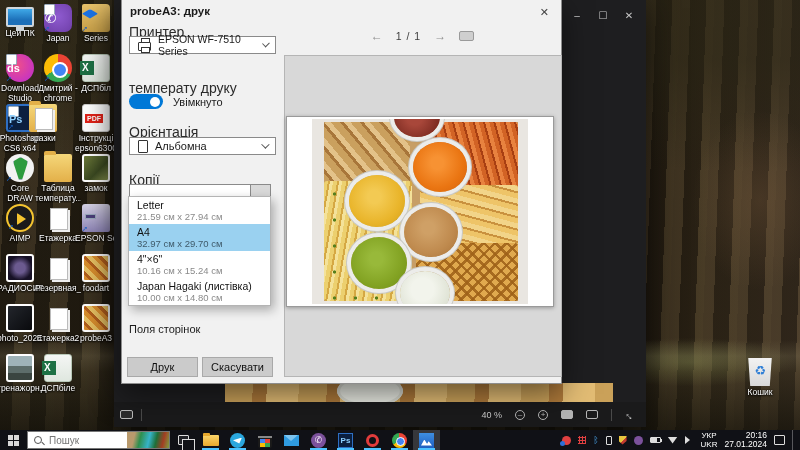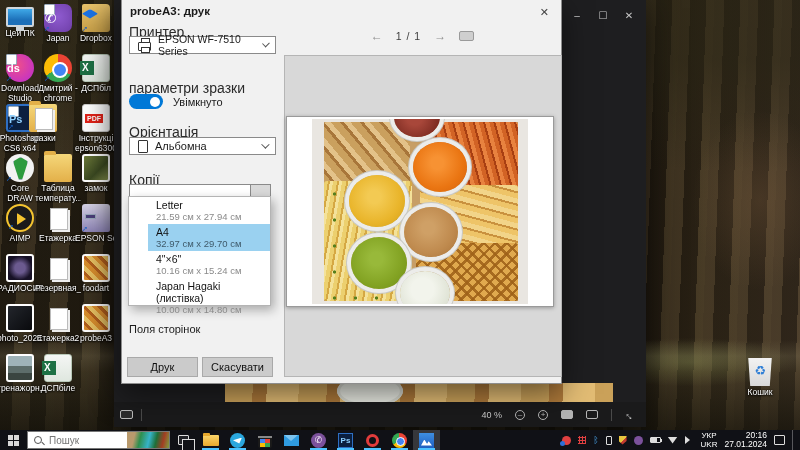--- a/index.html
+++ b/index.html
@@ -86,21 +86,21 @@
   .printer-ic{width:15px;height:9px;border:1.3px solid #333;border-radius:1px;position:relative;margin-top:3px;}
   .printer-ic::before{content:"";position:absolute;left:2px;width:7px;height:4px;top:-5px;border:1.3px solid #333;border-bottom:none;}
   .printer-ic::after{content:"";position:absolute;left:2px;width:7px;height:4px;bottom:-3px;background:#fff;border:1.3px solid #333;}
   .page-ic{width:10px;height:13px;border:1.3px solid #333;border-radius:1px;background:#fff;}
   .tog-row{position:absolute;display:flex;align-items:center;gap:10px;}
   .tog{width:34px;height:15px;border-radius:8px;position:relative;}
   .tog::after{content:"";position:absolute;right:3px;top:2.5px;width:10px;height:10px;border-radius:50%;background:#fff;}
   .copies-input{position:absolute;background:#fff;border:1px solid #8a8a8a;height:26px;width:122px;}
   .copies-step{position:absolute;background:#d9d9d9;border:1px solid #8a8a8a;border-left:none;height:26px;width:20px;}
   .dropdown{position:absolute;left:6px;top:196px;width:143px;background:#fff;border:1px solid #b4b4b4;box-shadow:3px 4px 10px rgba(0,0,0,.30);z-index:3;}
-  .opt{height:27px;padding:2px 0 0 8px;margin-left:19px;}
+  .opt{height:27px;padding:2px 0 0 8px;}
   .opt .on{font-size:10.5px;color:#111;line-height:12px;}
   .opt .os{font-size:9.5px;color:#8a8a8a;line-height:11px;}
   .opt.selected{background:#9ad1f0;}
   .margins-lbl{position:absolute;left:7px;top:323px;}
   .btn{position:absolute;top:357px;height:20px;width:71px;background:#cbcbcb;border:1px solid #a9a9a9;display:flex;align-items:center;justify-content:center;font-size:11px;color:#111;}
   .nav{position:absolute;left:162px;top:29px;width:277px;display:flex;align-items:center;justify-content:center;gap:13px;color:#8f8f8f;font-size:12px;}
   .nav .pg{color:#3c3c3c;font-size:10.5px;letter-spacing:1px;}
   .fit-ic{width:15px;height:10px;border:1.4px solid #9a9a9a;border-radius:2px;background:#cfcfcf;}
   .preview{position:absolute;left:162px;top:55px;width:278px;height:322px;background:#d8d8d8;border:1px solid #b5b5b5;}
   .ppage{position:absolute;left:1px;top:60px;width:268px;height:191px;background:#fff;border:1px solid #9a9a9a;box-shadow:0 1px 4px rgba(0,0,0,.3);}
@@ -183,21 +183,21 @@
   <div class="dicon" style="left:2px;top:4px">
       <div class="ig i-pc"></div>
       <div class="dlab">Цей ПК</div>
     </div>
   <div class="dicon" style="left:40px;top:4px">
       <div class="ig i-viber sc"></div>
       <div class="dlab">Japan</div>
     </div>
   <div class="dicon" style="left:78px;top:4px">
       <div class="ig i-dropbox sc"></div>
-      <div class="dlab">Dropbox</div>
+      <div class="dlab">Series</div>
     </div>
   <div class="dicon" style="left:2px;top:54px">
       <div class="ig i-ds sc"></div>
       <div class="dlab">Download Studio</div>
     </div>
   <div class="dicon" style="left:40px;top:54px">
       <div class="ig i-chrome sc"></div>
       <div class="dlab">Дмитрий - chrome</div>
     </div>
   <div class="dicon" style="left:78px;top:54px">
@@ -305,21 +305,21 @@
     <div class="dlg-title">probeA3: друк</div>
     <div class="dlg-close">✕</div>
 
     <div class="fld-label" style="left:7px;top:24px">Принтер</div>
     <div class="sel" style="left:7px;top:36px">
       <span class="printer-ic"></span>
       <span style="font-size:10.5px">EPSON WF-7510 Series</span>
       <span class="chev"></span>
     </div>
 
-    <div class="fld-label" style="left:7px;top:80px">параметри зразки</div>
+    <div class="fld-label" style="left:7px;top:80px">температу друку</div>
     <div class="tog-row" style="left:7px;top:94px">
       <div class="tog" style="background:#0078d7"></div>
       <span>Увімкнуто</span>
     </div>
 
     <div class="fld-label" style="left:7px;top:124px">Орієнтація</div>
     <div class="sel" style="left:7px;top:137px">
       <span class="page-ic"></span>
       <span>Альбомна</span>
       <span class="chev"></span>

